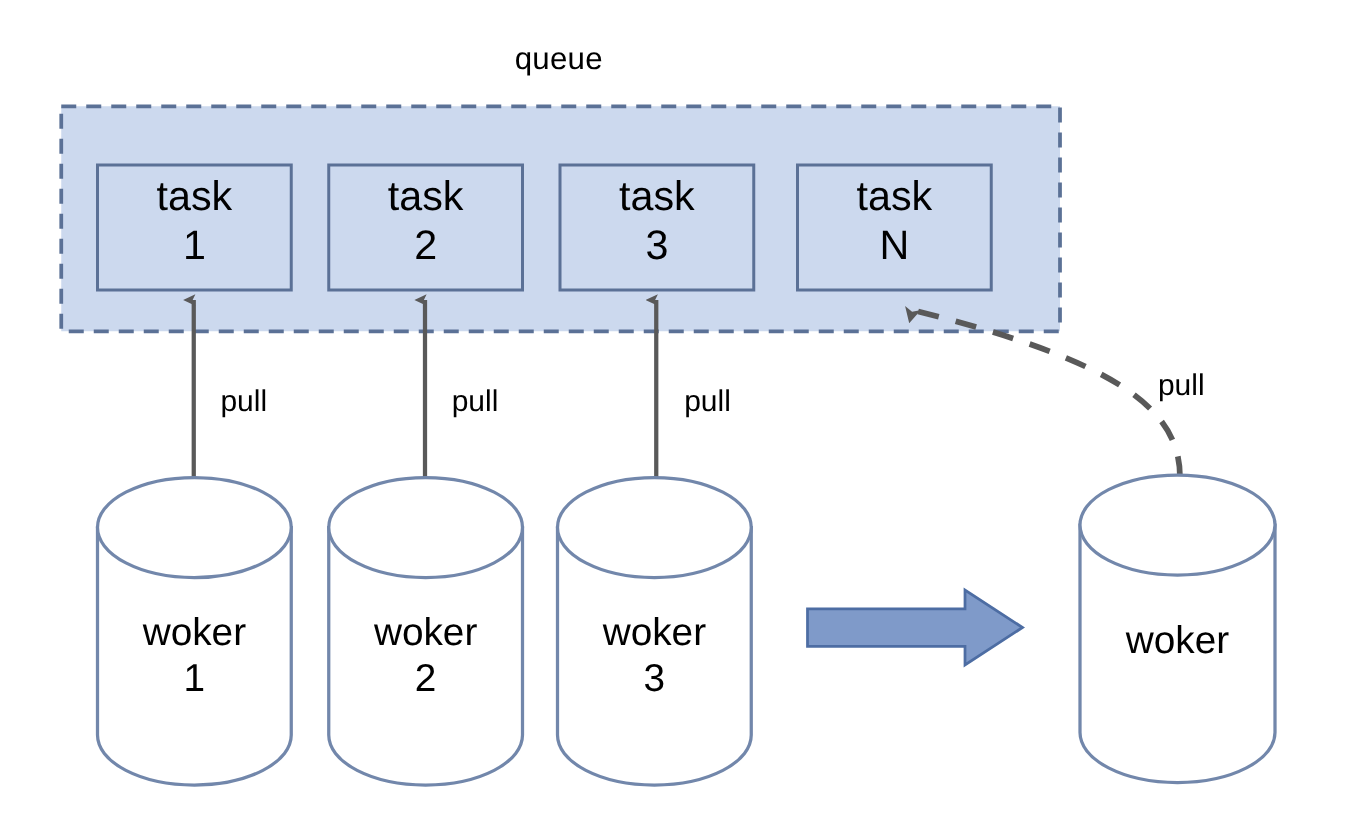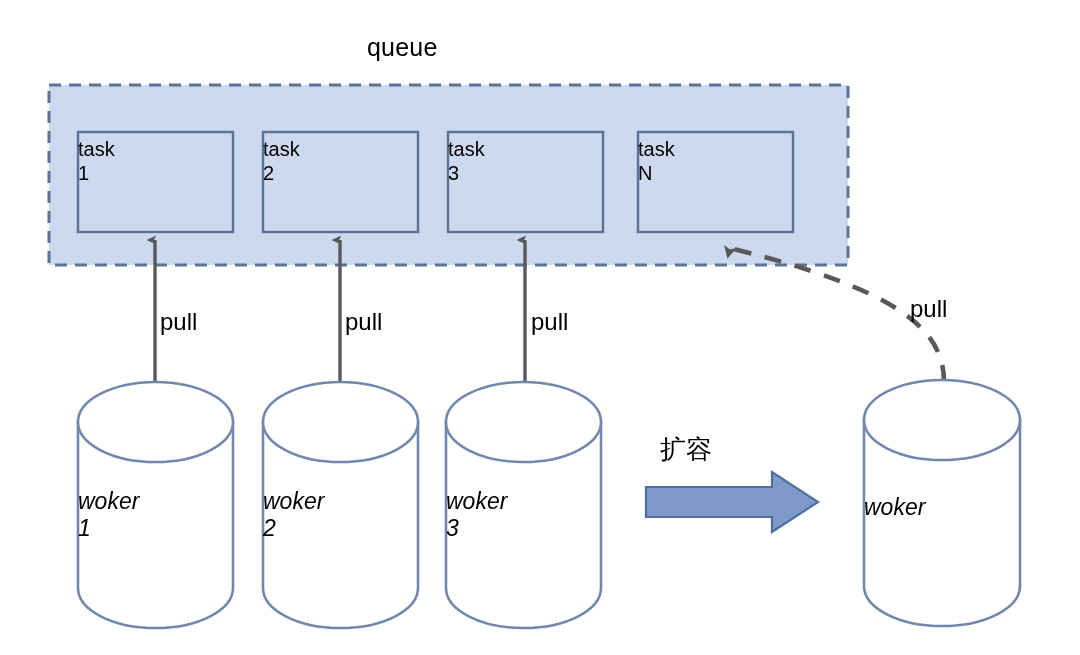--- a/index.html
+++ b/index.html
@@ -21,35 +21,35 @@
   }
   #diagram-svg {
     position: absolute;
     left: 0;
     top: 0;
     width: 1080px;
     height: 655px;
   }
   .lbl {
     position: absolute;
+    text-align: center;
     color: #000000;
     white-space: pre;
     line-height: 1.18;
     pointer-events: none;
   }
   .queue-title {
     font-size: 25px;
     letter-spacing: 0.2px;
   }
   .task-label {
-    font-size: 20px;
+    font-size: 33px;
   }
   .worker-label {
-    font-size: 23px;
-    font-style: italic;
+    font-size: 31px;
   }
   .pull-label {
     font-size: 24px;
   }
   .scale-label {
     font-size: 26px;
     font-family: "DejaVu Sans", "Liberation Sans", sans-serif;
   }
 </style>
 </head>
@@ -119,15 +119,14 @@
   <div class="lbl pull-label" style="left:910px; top:295px; width:70px;">pull</div>
 
   <div class="lbl worker-label" style="left:78px; top:488px; width:155px;"><span>woker</span><br><span>1</span></div>
 
   <div class="lbl worker-label" style="left:263px; top:488px; width:155px;"><span>woker</span><br><span>2</span></div>
 
   <div class="lbl worker-label" style="left:446px; top:488px; width:155px;"><span>woker</span><br><span>3</span></div>
 
   <div class="lbl worker-label" style="left:864px; top:494px; width:156px;">woker</div>
 
-  <div class="lbl scale-label" style="left:660px; top:434px; width:120px;">扩容</div>
 
 </div>
 
 </body></html>

